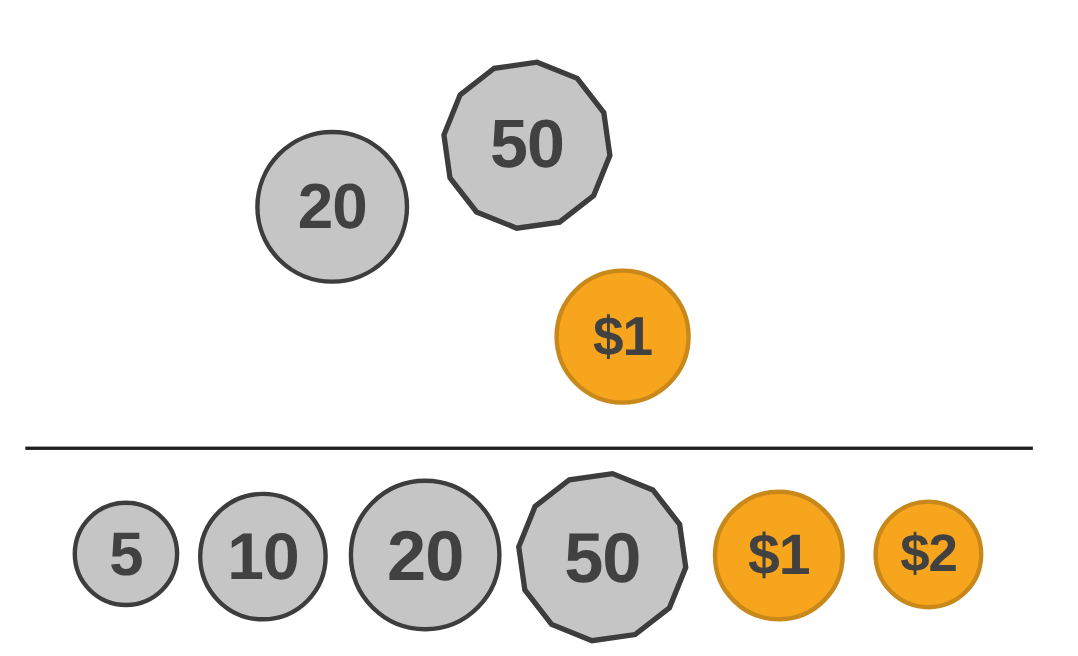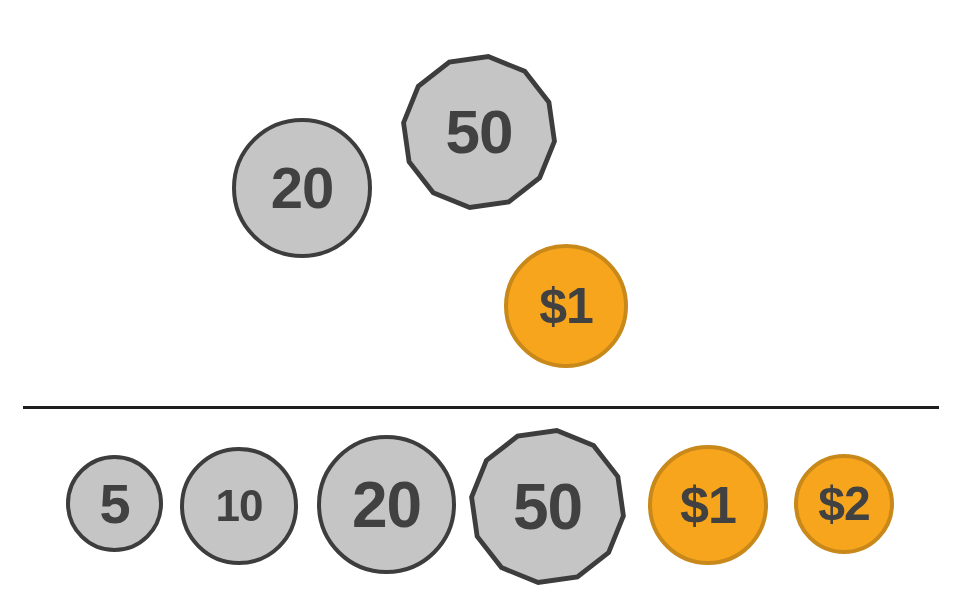--- a/index.html
+++ b/index.html
@@ -60,21 +60,21 @@
     stroke-linejoin: miter;
   }
 
   
   .c-t20 { left: 232px; top: 118px; width: 140px; height: 140px; font-size: 58px; }
   .c-t50 { left: 399px; top:  52px; width: 160px; height: 160px; font-size: 62px; }
   .c-t1  { left: 504px; top: 244px; width: 124px; height: 124px; font-size: 50px; }
 
   
   .c-b5  { left:  66px; top: 455px; width:  97px; height:  97px; font-size: 56px; }
-  .c-b10 { left: 180px; top: 447px; width: 118px; height: 118px; font-size: 44px; }
+  .c-b10 { left: 180px; top: 447px; width: 118px; height: 118px; font-size: 60px; }
   .c-b20 { left: 317px; top: 435px; width: 139px; height: 139px; font-size: 64px; }
   .c-b50 { left: 467px; top: 426px; width: 161px; height: 161px; font-size: 64px; }
   .c-b1  { left: 648px; top: 445px; width: 120px; height: 120px; font-size: 52px; }
   .c-b2  { left: 794px; top: 454px; width: 100px; height: 100px; font-size: 48px; }
 
   .divider {
     position: absolute;
     left: 23px;
     top: 406px;
     width: 925px;

